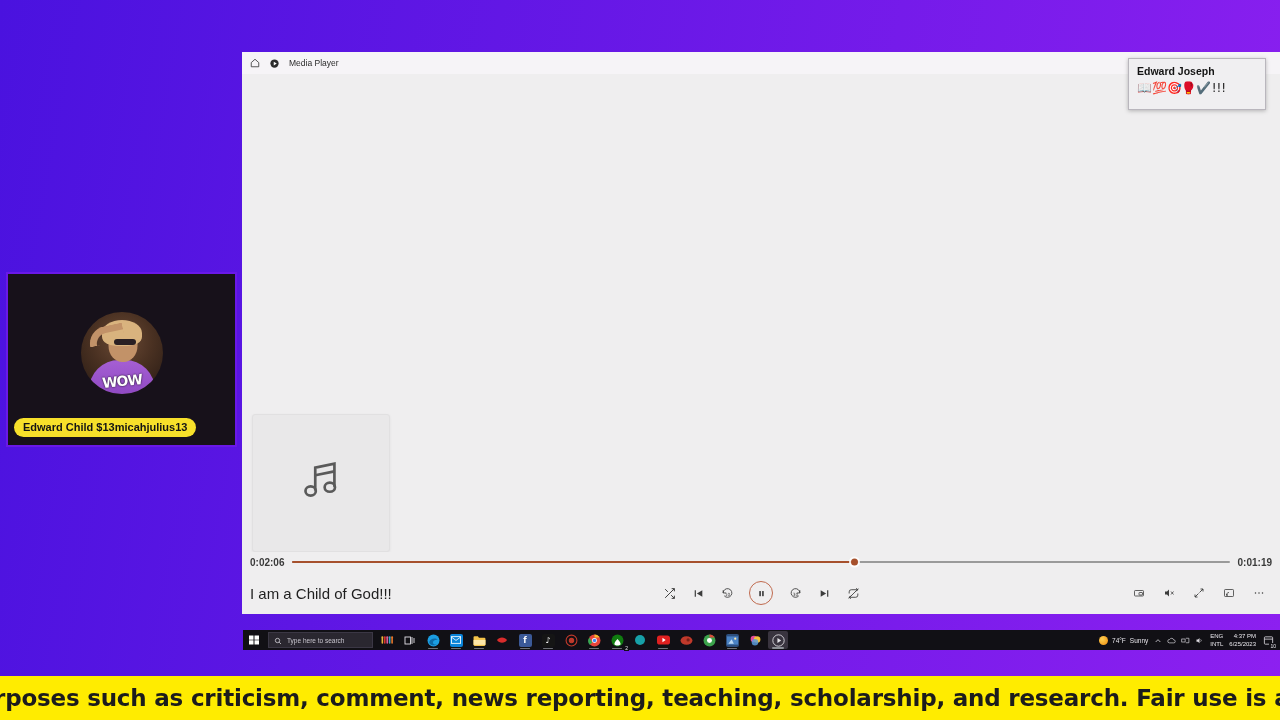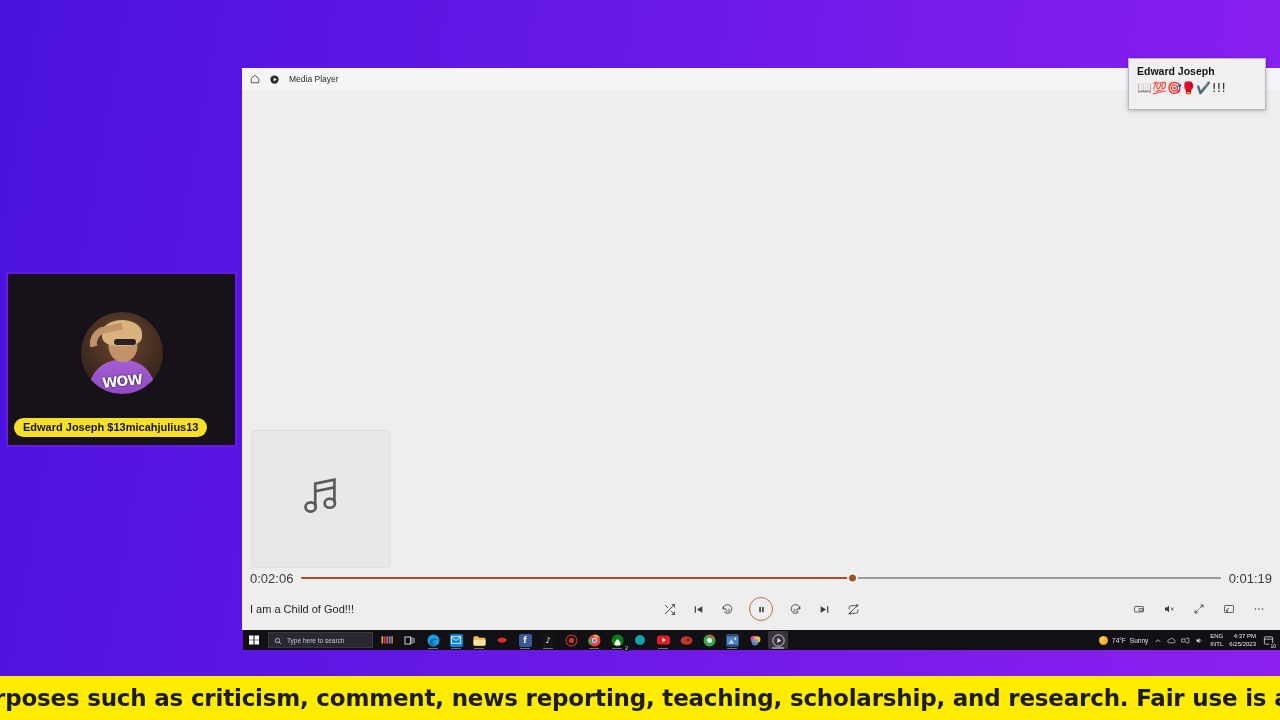--- a/index.html
+++ b/index.html
@@ -90,21 +90,21 @@
     font-size: 11px;
     font-weight: bold;
     padding: 3px 9px 4px 9px;
     border-radius: 11px;
     white-space: nowrap;
   }
 
   
   .mp-window {
     position: absolute;
-    left: 242px; top: 68px;
+    left: 242px; top: 52px;
     width: 1038px; height: 562px;
     background: #eeedee;
     display: flex; flex-direction: column;
   }
   .mp-titlebar {
     height: 22px;
     background: #f6f4f7;
     display: flex; align-items: center;
     gap: 10px;
     padding: 0 8px;
@@ -140,23 +140,24 @@
   }
   .seek-row {
     position: absolute;
     left: 0; right: 0; top: 0;
     height: 20px;
     display: flex; align-items: center;
     padding: 0 8px;
     gap: 8px;
   }
   .time-label {
-    font-size: 13px;
+    font-size: 10px;
     color: #3a3a3a;
     min-width: 28px;
+    font-weight: bold;
   }
   .time-label.right { text-align: center; }
   .seek-track {
     position: relative;
     flex: 1 1 auto;
     height: 2px;
     background: #9a9a9a;
     border-radius: 2px;
   }
   .seek-fill {
@@ -174,21 +175,21 @@
     border-radius: 50%;
     box-shadow: 0 0 0 2px rgba(255,255,255,.85);
   }
   .ctrl-row {
     position: absolute;
     left: 0; right: 0; top: 20px; bottom: 0;
     display: flex; align-items: center;
     padding: 0 8px;
   }
   .now-title {
-    font-size: 11px;
+    font-size: 15px;
     color: #1f1f1f;
     flex: 0 0 auto;
     width: 300px;
     white-space: nowrap;
     overflow: hidden;
   }
   .center-ctrls {
     flex: 1 1 auto;
     display: flex; align-items: center; justify-content: center;
     gap: 15px;
@@ -370,21 +371,21 @@
 <div class="thumb-card">
   <div class="thumb-inner">
     <div class="avatar-circle">
       <div class="av-body"></div>
       <div class="av-head"></div>
       <div class="av-hair"></div>
       <div class="av-arm"></div>
       <div class="av-glasses"></div>
       <div class="av-wow">WOW</div>
     </div>
-    <div class="thumb-label" style="background: rgb(247, 224, 42);">Edward Joseph $13micahjulius13</div>
+    <div class="thumb-label" style="background: rgb(247, 224, 42);">Edward Child $13micahjulius13</div>
   </div>
 </div>
 
 <div class="mp-window">
 
   <div class="mp-titlebar">
     <span class="tb-icon">
       <svg width="10" height="10" viewBox="0 0 24 24" fill="none" stroke="#3a3a3a" stroke-width="2">
         <path d="M3 11 L12 3 L21 11 V21 H3 Z"></path>
       </svg>

